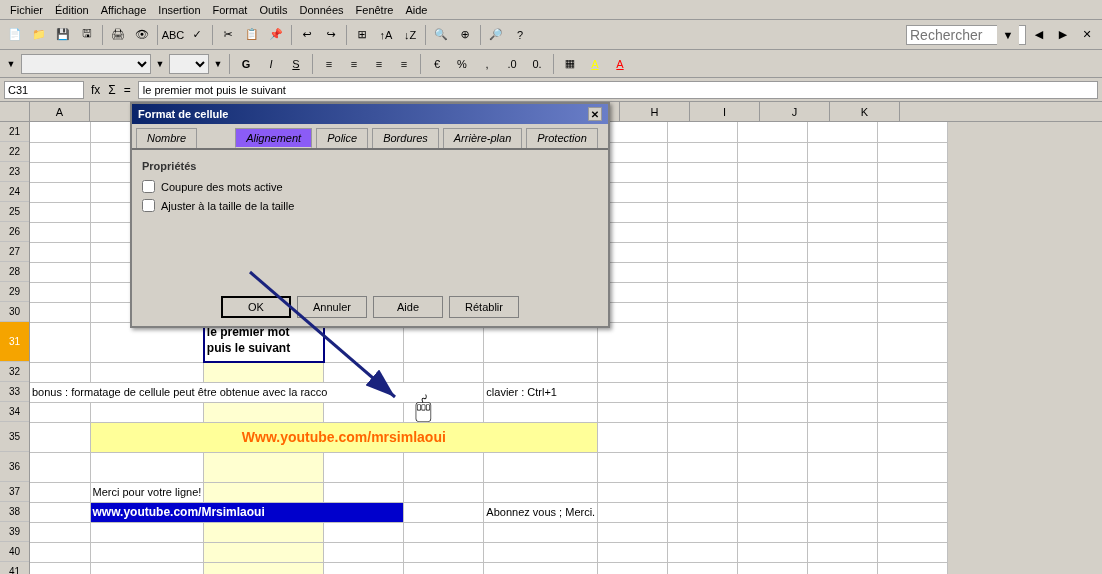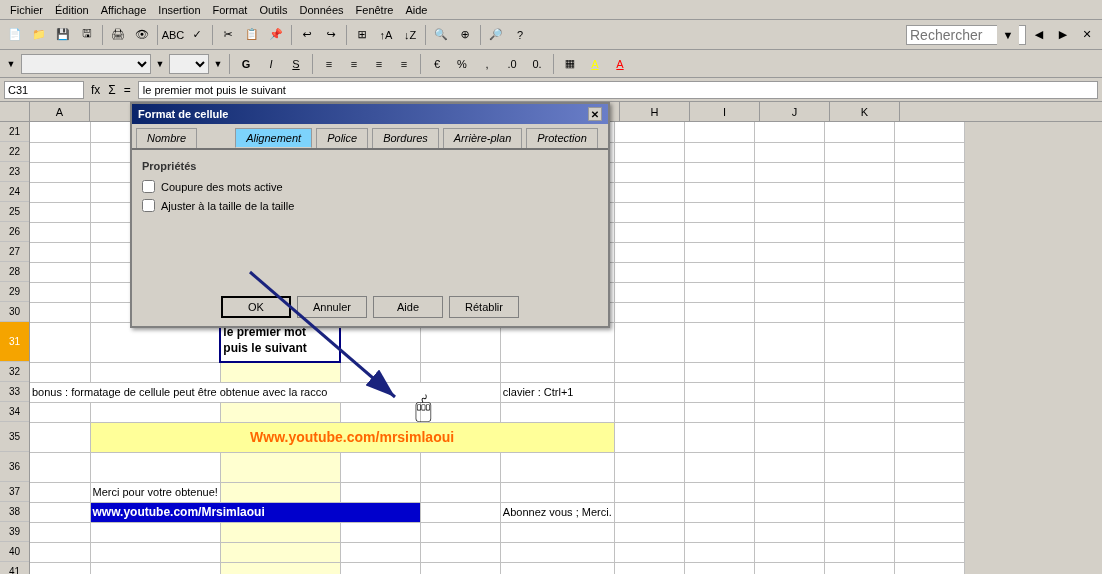--- a/index.html
+++ b/index.html
@@ -193,21 +193,21 @@
       padding: 3px 10px;
       font-size: 11px;
       border: 1px solid #999;
       border-bottom: none;
       cursor: pointer;
       background: #d4d0c8;
       margin-left: 4px;
       margin-top: 4px;
     }
     .dialog-tab.active {
-      background: #7dd3fc;
+      background: #8b5cf6;
       border-bottom: 1px solid #d4d0c8;
       z-index: 1;
       margin-left: 38px;
     }
     .dialog-content {
       padding: 10px;
       background: #d4d0c8;
       min-height: 140px;
     }
     .dialog-section-title {
@@ -634,21 +634,21 @@
               <td></td>
               <td></td>
               <td></td>
               <td></td>
               <td></td>
               <td></td>
             </tr>
 
         <tr>
           <td></td>
-          <td style="font-size:11px">Merci pour votre obtenue!</td>
+          <td style="font-size:11px">Merci pour votre ligne!</td>
           <td class="active-col"></td>
           <td></td>
           <td></td>
           <td></td>
           <td></td>
           <td></td>
           <td></td>
           <td></td>
           <td></td>
         </tr>

